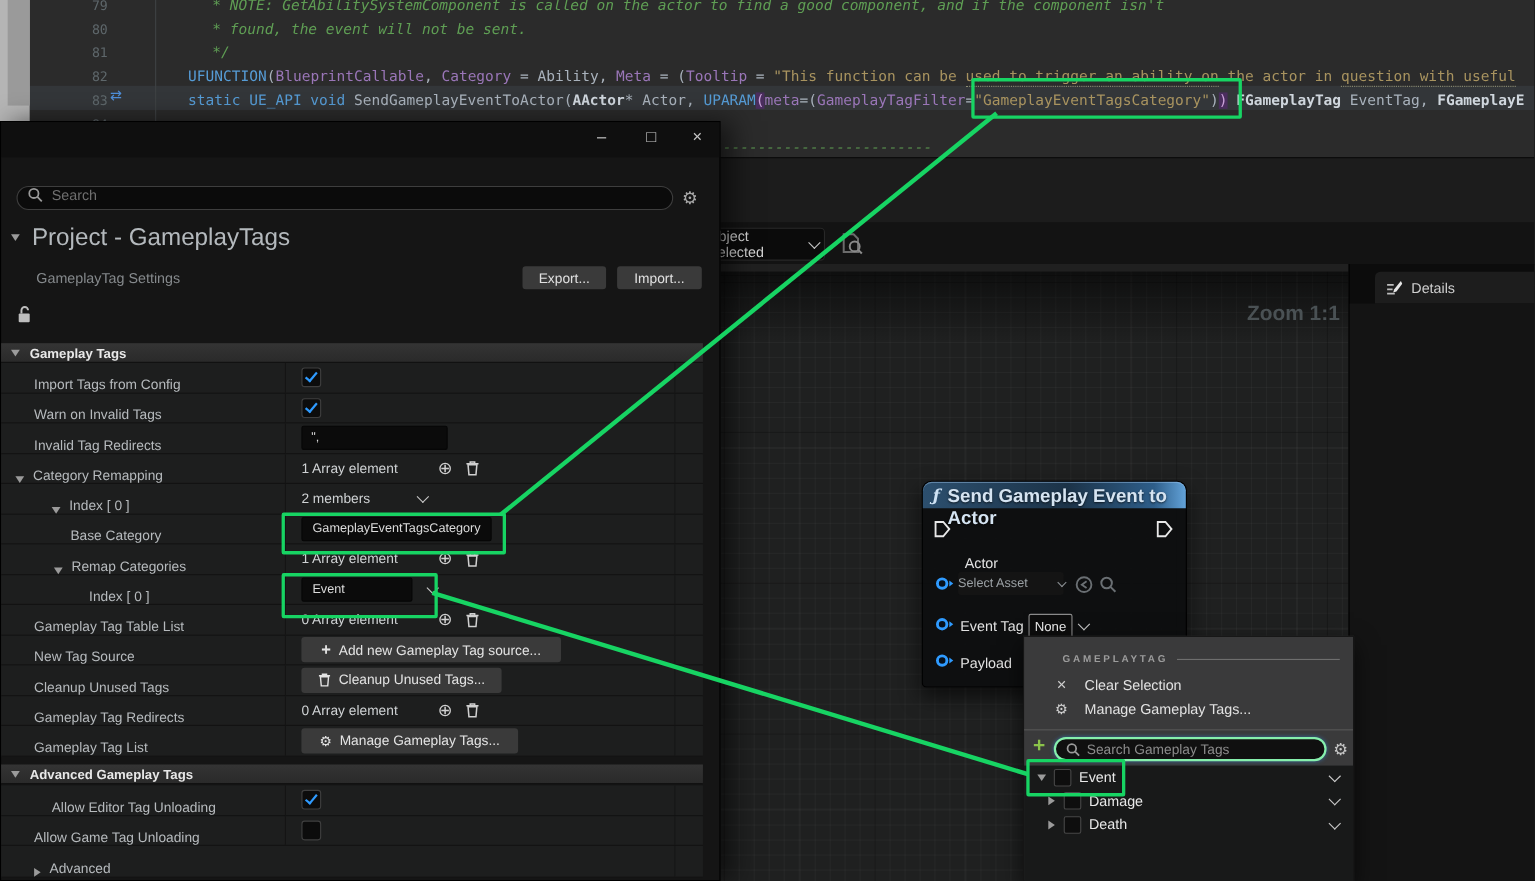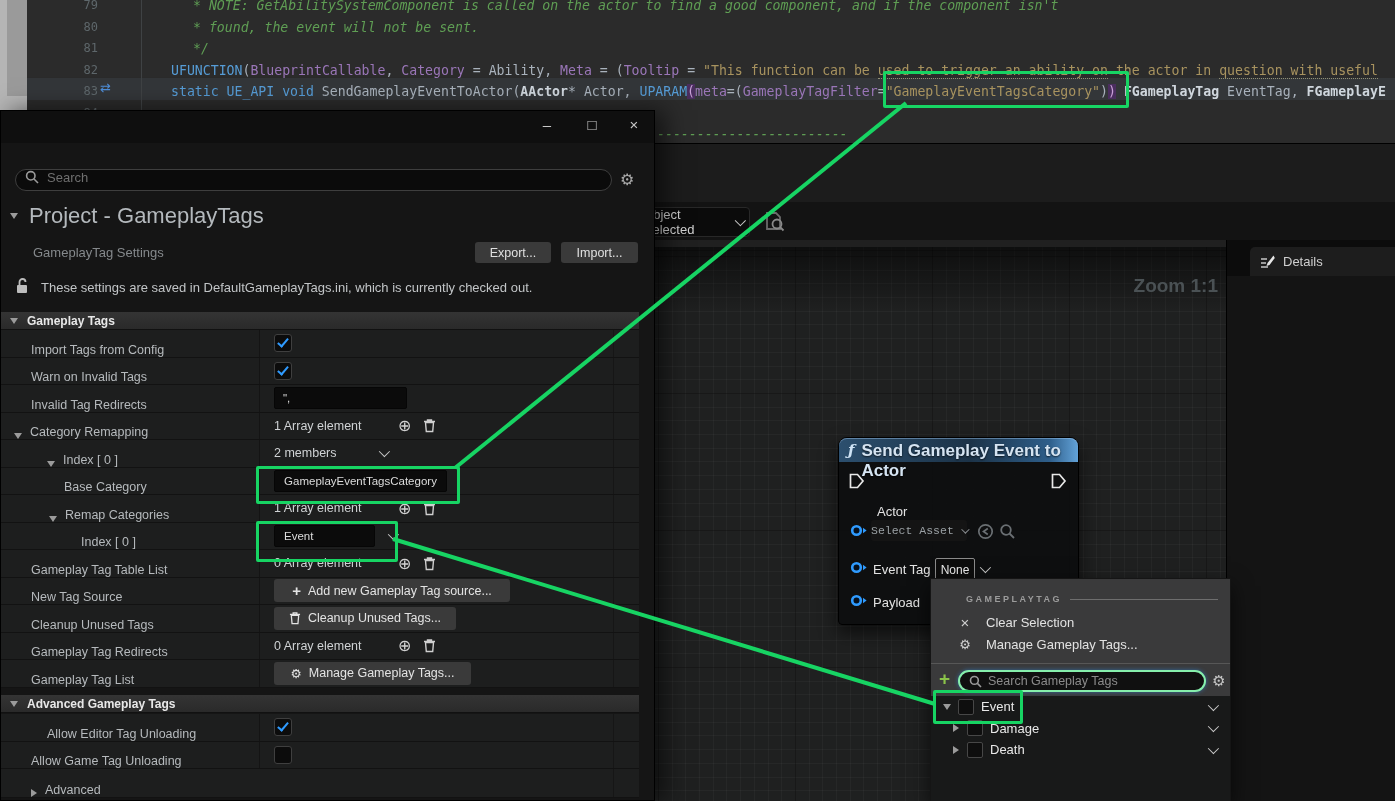--- a/index.html
+++ b/index.html
@@ -37,21 +37,21 @@
   #graphshadow{position:absolute;left:0;top:0;width:100%;height:64px;background:linear-gradient(180deg,rgba(0,0,0,.55),rgba(0,0,0,0));}
   #zoomlabel{position:absolute;right:8px;top:28px;color:#4a5154;font-size:19px;font-weight:bold;}
   
   #bpnode{position:absolute;left:183px;top:190px;width:239px;height:186px;border-radius:9px 9px 4px 4px;background:rgba(13,14,15,.93);border:1px solid #000;box-shadow:0 8px 18px rgba(0,0,0,.6);}
   #bphead{position:absolute;left:0;top:0;width:100%;height:24px;border-radius:8px 8px 0 0;background:linear-gradient(90deg,#2c4f6e 0%,#1c3348 55%,#2e5e8a 88%,#62a2d8 100%);box-shadow:inset 0 1px 0 rgba(160,200,240,.45);display:flex;align-items:center;gap:7px;padding-left:9px;box-sizing:border-box;}
   #bphead .fico{color:#cfe3f5;font:italic bold 15px "DejaVu Serif",serif;}
   #bphead .ttl{color:#d5e4f2;font-size:17px;font-weight:bold;text-shadow:0 1px 2px rgba(0,0,0,.7);margin-top:22px;}
   .execpin{position:absolute;}
   .objpin{position:absolute;}
   .nlabel{position:absolute;color:#e2e2e2;font-size:13px;}
-  #selasset{position:absolute;left:32px;top:82px;width:96px;height:21px;background:#141414;border-radius:3px;color:#9aa0a4;font-size:11.5px;display:flex;align-items:center;justify-content:space-between;gap:6px;font-family:Liberation Mono, monospace;}
+  #selasset{position:absolute;left:32px;top:82px;width:96px;height:21px;background:#141414;border-radius:3px;color:#9aa0a4;font-size:11.5px;display:flex;align-items:center;justify-content:space-between;gap:6px;}
   #nonebox{position:absolute;left:96px;top:120px;width:38px;height:21px;background:#0d0d0d;border:1px solid #8b8b8b;border-radius:2px;color:#ececec;font-size:12px;display:flex;align-items:center;justify-content:center;}
   
   #detailsdock{position:absolute;left:1226px;top:240px;width:169px;height:561px;background:#0c0c0c;border-left:1px solid #000;}
   #detailstab{position:absolute;left:3px;top:7px;width:162px;height:29px;background:#1d1d1d;border-radius:5px 5px 0 0;display:flex;align-items:center;gap:8px;padding:0 10px;box-sizing:border-box;margin-left:20px;}
   #detailstab .lbl{color:#cfcfcf;font-size:13px;flex:1;}
   #detailstab .x{color:#9a9a9a;font-size:13px;}
   #detailsbody{position:absolute;left:0px;top:36px;width:169px;height:525px;background:#141414;}
   
   #tagpopup{position:absolute;left:930px;top:578px;width:301px;height:223px;background:#3a3a3b;border:1px solid #151515;box-shadow:0 8px 20px rgba(0,0,0,.65);box-sizing:border-box;}
   #gtheader{position:absolute;left:35px;top:15px;display:flex;align-items:center;width:252px;}
@@ -274,21 +274,20 @@
     <span class="tri-d" id="wheadtri"></span>
     <div id="wheading">Project - GameplayTags</div>
     <div id="wsubtitle">GameplayTag Settings</div>
     <div class="wbtn" style="left:474px;width:76px">Export...</div>
     <div class="wbtn" style="left:560px;width:77px">Import...</div>
 
     <svg id="wlock" width="15" height="17" viewBox="0 0 15 17">
       <rect x="2" y="8" width="10" height="8" rx="1" fill="#bdbdbd"></rect>
       <path d="M4.5 8 V5 a3 3 0 0 1 6 0" fill="none" stroke="#bdbdbd" stroke-width="1.8"></path>
     </svg>
-    <div id="wnote">These settings are saved in DefaultGameplayTags.ini, which is currently checked out.</div>
 
     <div class="sect" style="top:201px">
       <span class="tri-d"></span>
       <span class="slbl">Gameplay Tags</span>
     </div>
 
     <div class="srow" style="top:219px">
         <i class="vline"></i>
         <i class="vline2"></i>
       <div class="rlabel" style="padding-left:30px">

